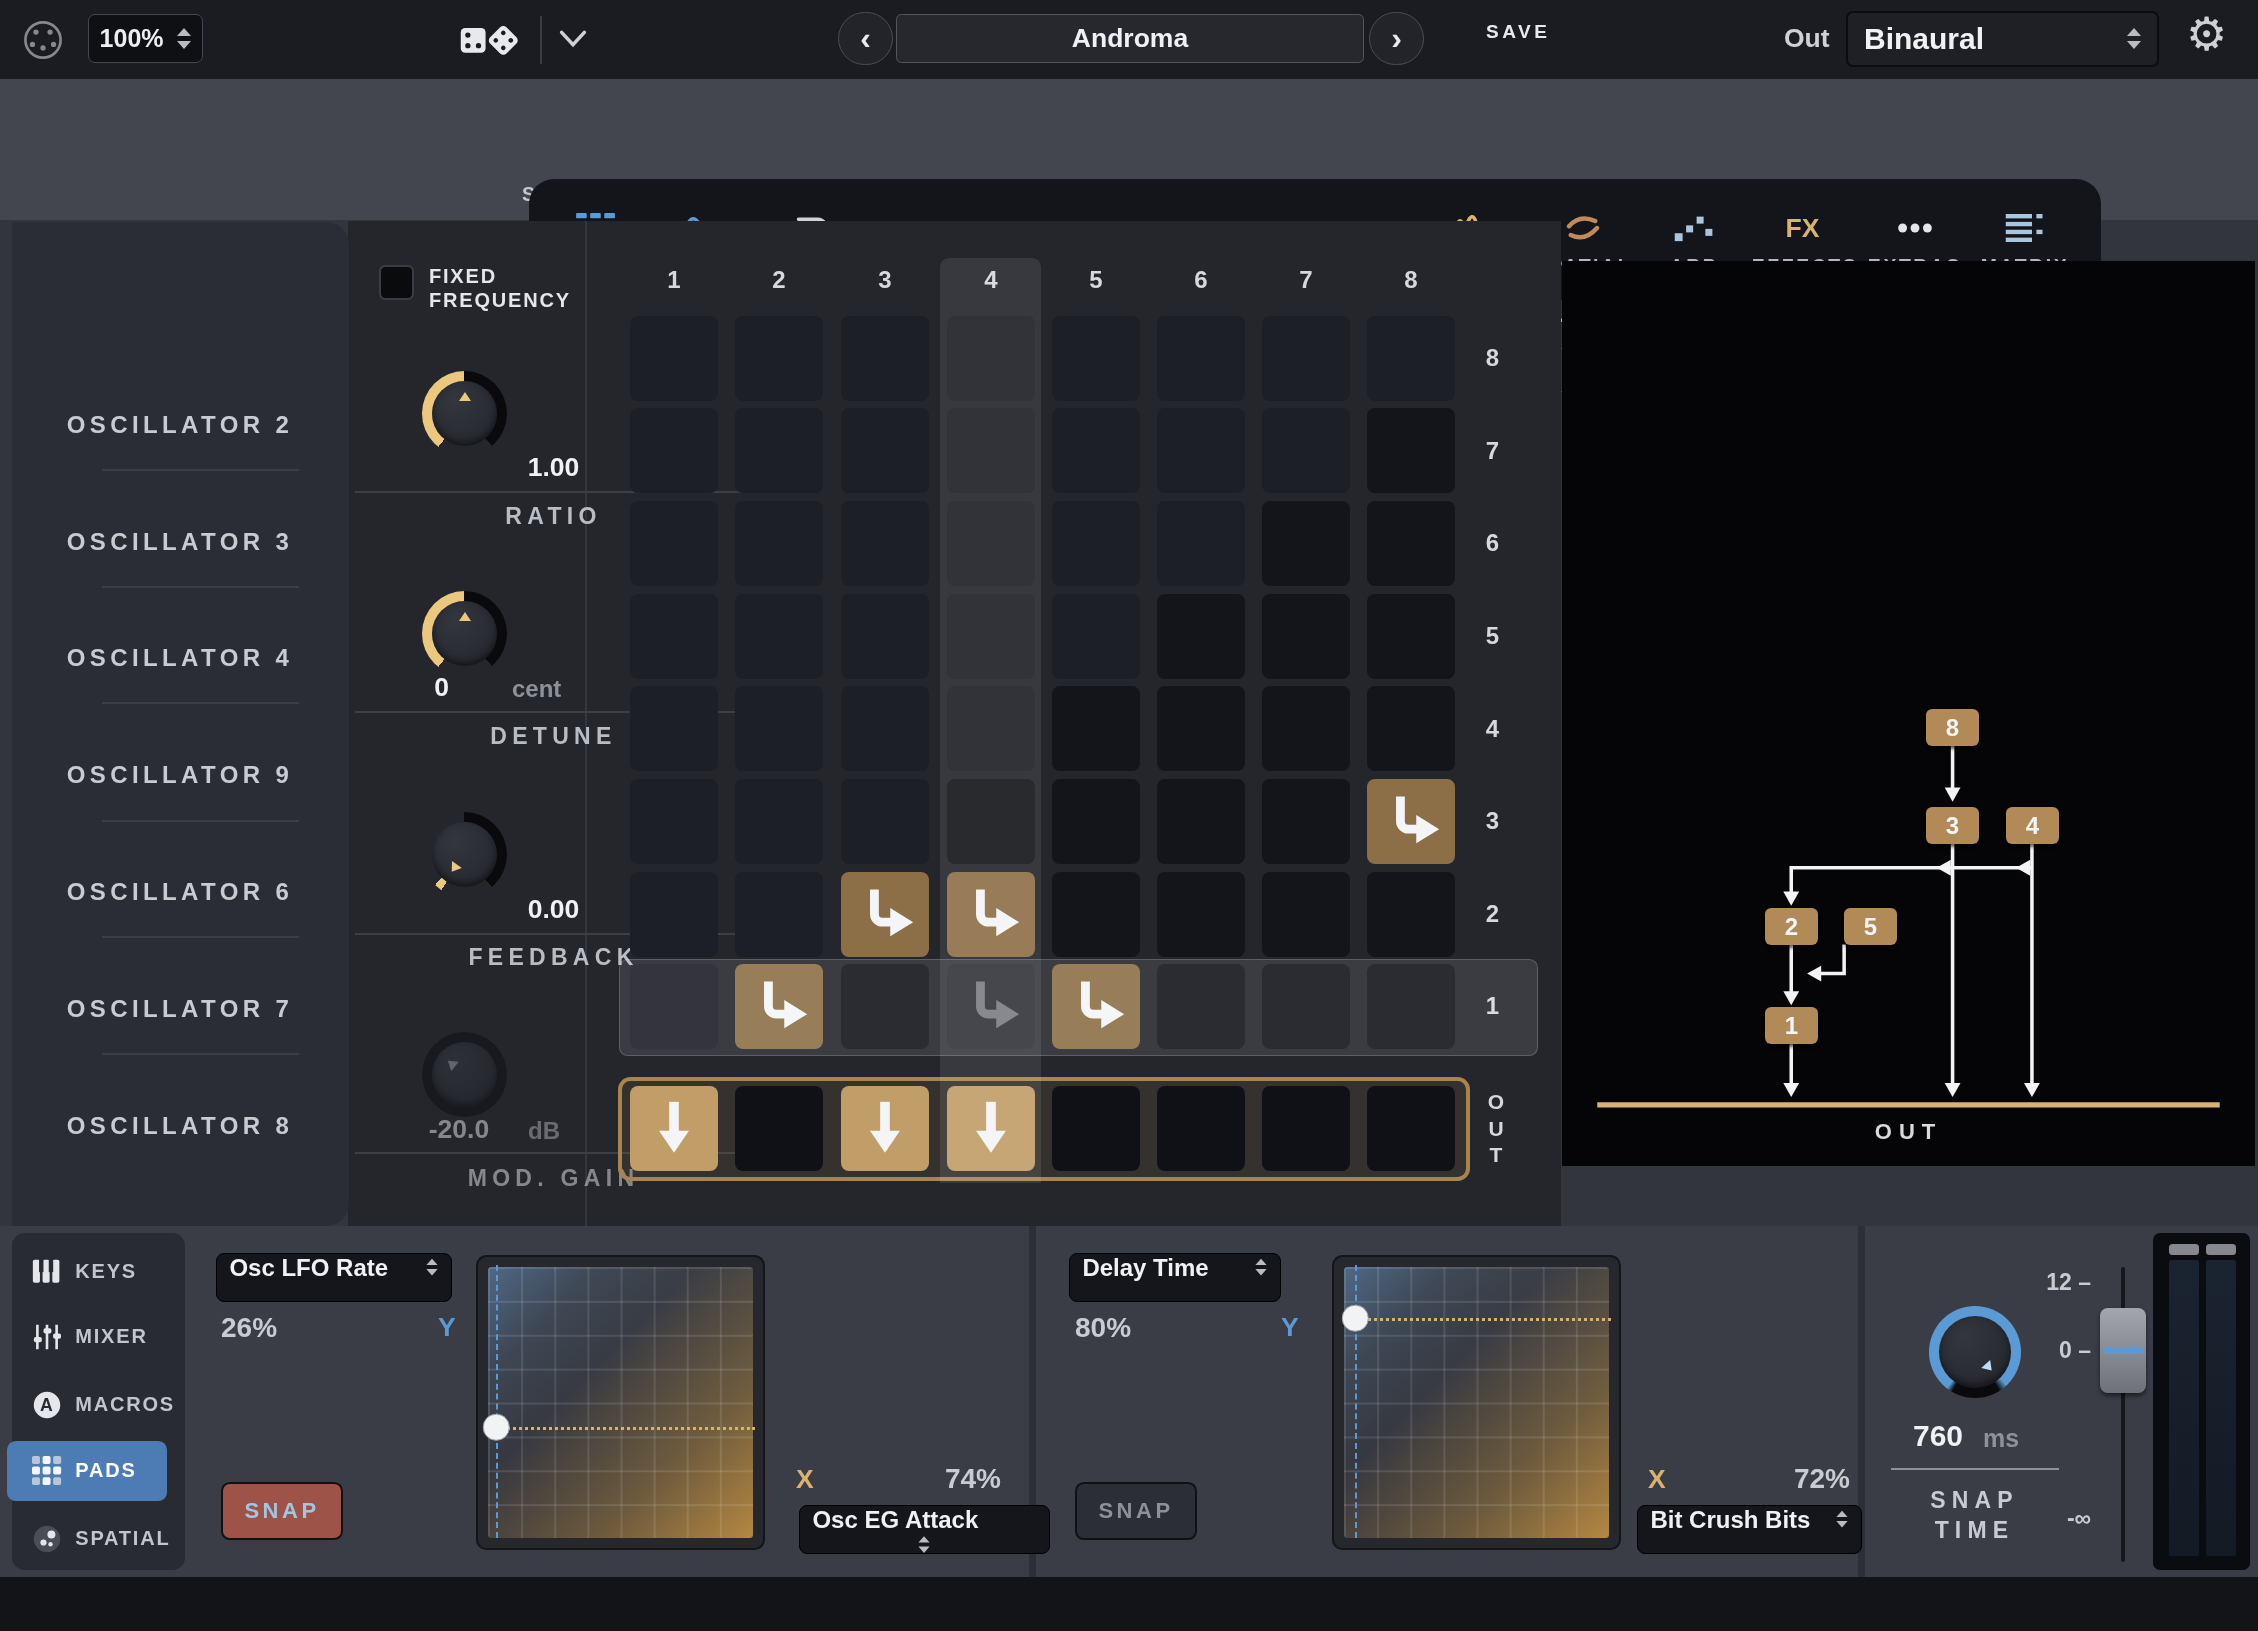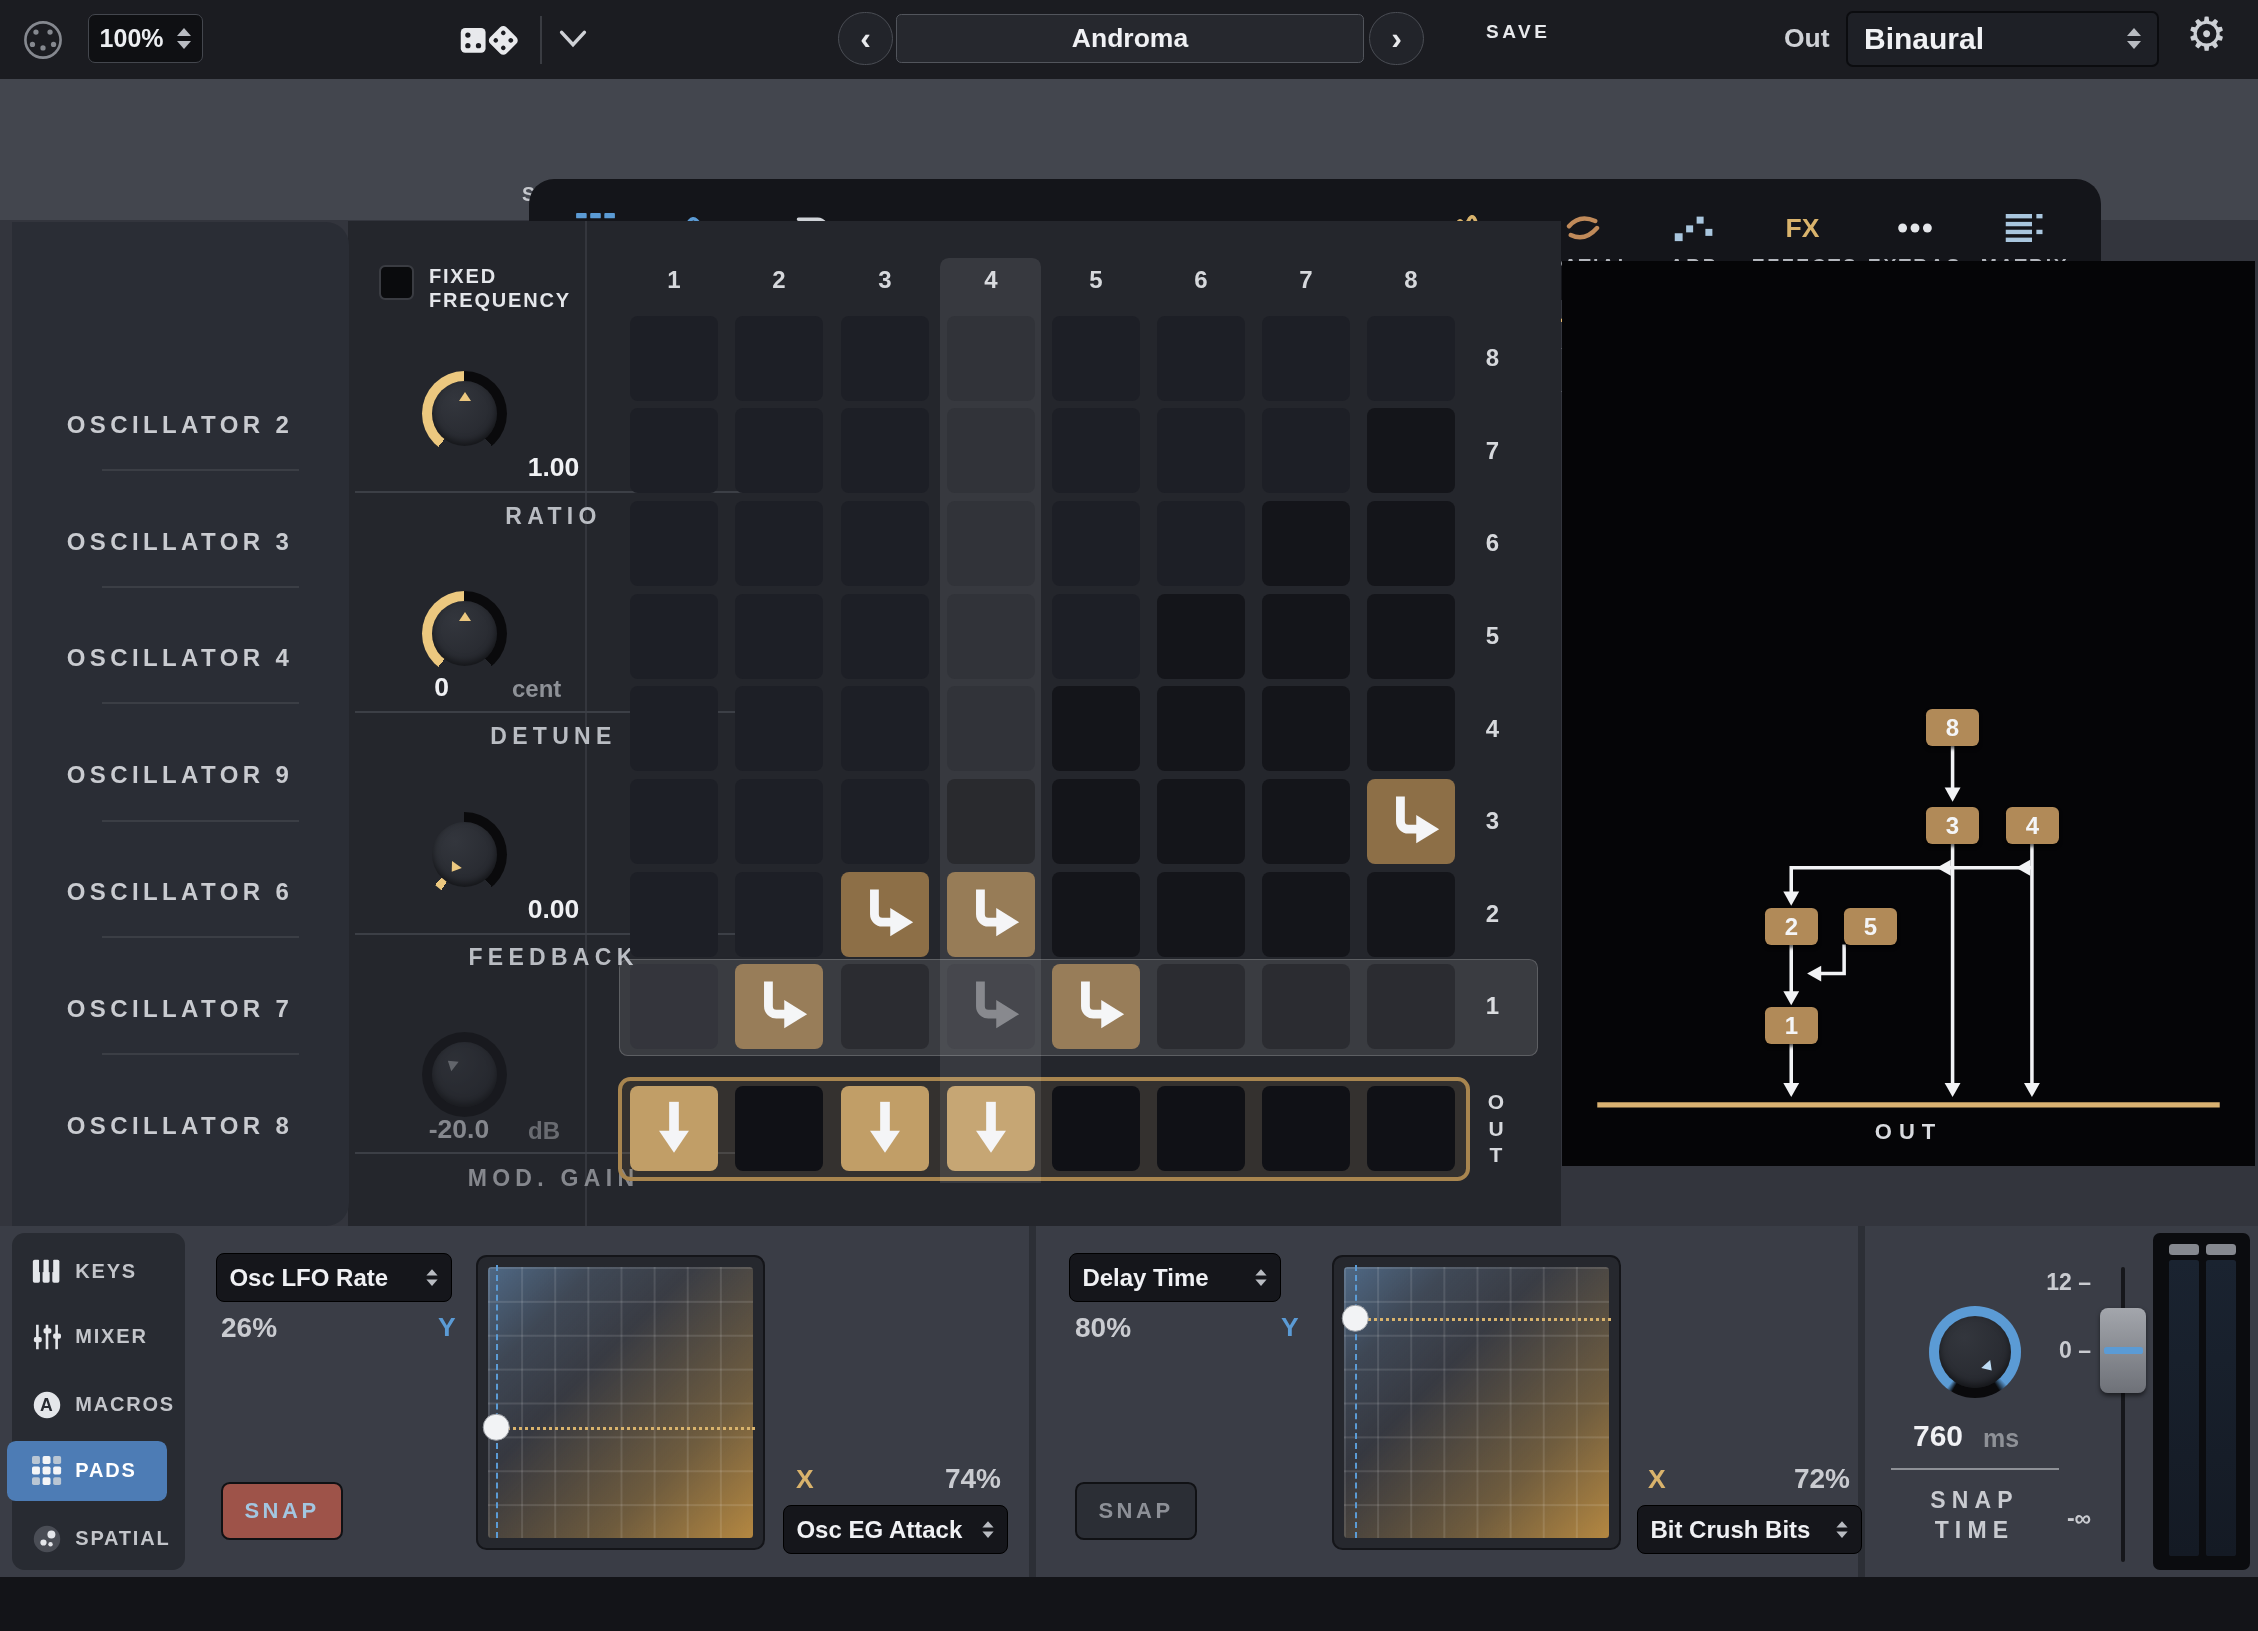--- a/index.html
+++ b/index.html
@@ -82,21 +82,21 @@
   #graph-out-label { position:absolute; left:0; top:858px; width:693px; text-align:center; color:#d8dade; font-size:22px; font-weight:bold; letter-spacing:7px; }
 
   
   #bottom { position:absolute; left:0; top:1226px; width:2258px; height:351px; background:#3a3d46; }
   .bgap { position:absolute; top:1226px; width:7px; height:351px; background:#2c2f36; }
   #bnav { position:absolute; left:11.5px; top:1233px; width:173px; height:337px; background:#282b32; border-radius:12.4px; }
   .bnav-item { position:absolute; left:0; width:173px; height:49px; display:flex; align-items:center; }
   .bnav-icon { width:32px; height:32px; margin-left:19.4px; display:flex; align-items:center; justify-content:center; }
   .bnav-label { margin-left:12.4px; color:#c3c5ca; font-size:20px; font-weight:bold; letter-spacing:1.8px; }
   #bnav-active { position:absolute; left:7px; top:1441px; width:160px; height:60px; background:#4d7cb5; border-radius:8.8px; }
-  .dropdown { position:absolute; height:49px; background:#15161b; border:1.8px solid #000; border-radius:8px; display:flex; align-items:center; padding:0 12.4px; }
+  .dropdown { position:absolute; height:49px; background:#15161b; border:1.8px solid #000; border-radius:8px; display:flex; padding:0 12.4px; }
   .dropdown .val { color:#f0f1f4; font-size:24px; font-weight:bold; flex:1; white-space:nowrap; }
   .dropdown .stepper { transform:scale(.8); }
   .pct { position:absolute; color:#c9cbd0; font-size:28px; font-weight:bold; }
   .axis-y { position:absolute; color:#5b9bd5; font-size:26.5px; font-weight:bold; }
   .axis-x { position:absolute; color:#d9b36c; font-size:26.5px; font-weight:bold; }
   .snap-btn { position:absolute; width:122px; height:58px; border:2.6px solid #101114; border-radius:8.8px; display:flex; align-items:center; justify-content:center; font-size:22px; font-weight:bold; letter-spacing:3.5px; }
   .snap-red { background:#9e5349; color:#a3c6e0; }
   .snap-grey { background:#2b2e35; color:#8d9097; }
   .xy-pad { position:absolute; width:289px; height:295px; background:#26282e; border:2.6px solid #141519; border-radius:10.6px; }
   .xy-grid { position:absolute; inset:9.7px; border-radius:3.5px;
@@ -614,21 +614,21 @@
       <div class="axis-y" style="left:438px;top:1312px;">Y</div>
       <div class="snap-btn snap-red" style="left:221px;top:1482px;">SNAP</div>
       <div class="xy-pad" style="left:476px;top:1255px;">
         <div class="xy-grid"></div>
       </div>
       <div class="xy-vline" style="left:496px;top:1265px;height:273px;"></div>
       <div class="xy-hline" style="left:496px;top:1427px;width:259px;"></div>
       <div class="xy-handle" style="left:496px;top:1427px;"></div>
       <div class="axis-x" style="left:796px;top:1464px;">X</div>
       <div class="pct" style="left:891px;top:1463px;width:110px;text-align:right;">74%</div>
-      <div class="dropdown" style="left:783px;top:1505px;width:225px;">
+      <div class="dropdown" style="left:799px;top:1505px;width:251px;flex-direction:column;">
         <span class="val">Osc EG Attack</span>
         <span class="stepper">
             <span class="tri-up"></span>
             <span class="tri-dn"></span>
           </span>
       </div>
       </div>
       <div>
       <div class="dropdown" style="left:1069px;top:1253px;width:212px;">
         <span class="val">Delay Time</span>

